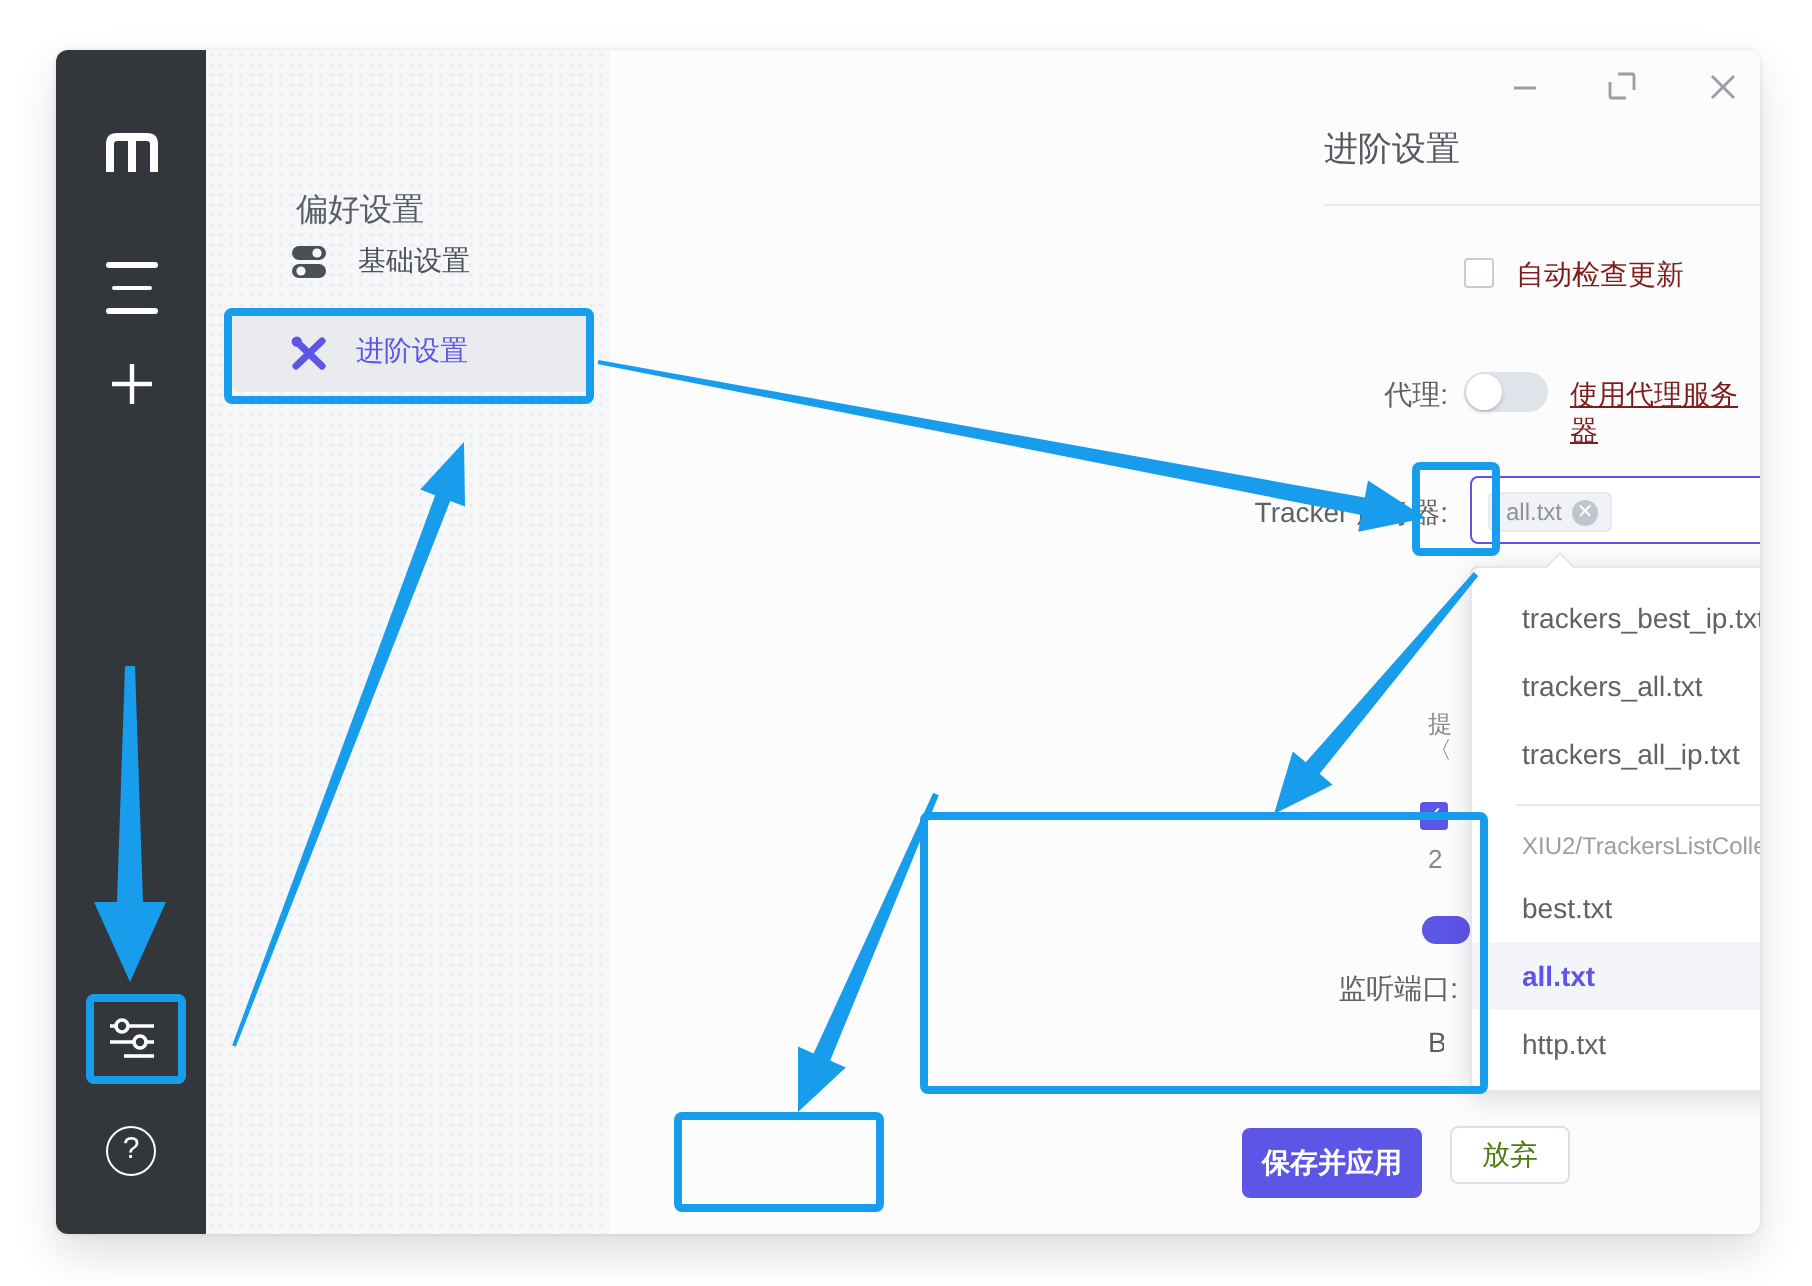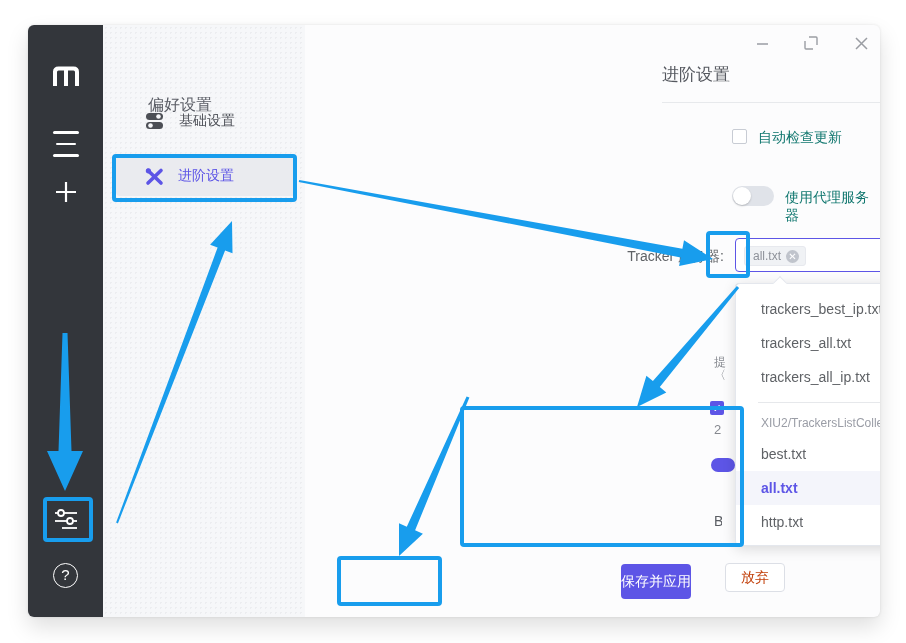--- a/index.html
+++ b/index.html
@@ -22,21 +22,21 @@
     padding-left:29px; font-size:14px; color:#4e5158; border-radius:4px; cursor:pointer; }
   .menu-item.active { background:#eaebef; color:#5d55e6; height:40px; }
 
   
   .main { position:absolute; left:277px; top:0; right:0; bottom:0; }
   .wc { position:absolute; top:5px; width:26px; height:26px; display:flex; align-items:center; justify-content:center; color:#909399; }
   .page-title { position:absolute; left:357px; top:38px; font-size:17px; color:#55585f; }
   .divider { position:absolute; left:357px; top:77px; width:481px; height:1px; background:#e7e9ec; }
 
   .form-label { position:absolute; font-size:14px; color:#5f6266; text-align:right; width:160px; }
-  .plain-text { position:absolute; font-size:14px; color:#0f766e; }
+  .plain-text { position:absolute; font-size:14px; color:#7f1d1d; }
 
   .checkbox { position:absolute; width:15px; height:15px; border:1px solid #c8ccd4; border-radius:2px; background:#fff; }
   .toggle-off { position:absolute; width:42px; height:20px; border-radius:10px; background:#e0e3e9; }
   .toggle-off i { position:absolute; left:1px; top:1px; width:18px; height:18px; border-radius:50%; background:#fff; box-shadow:0 1px 2px rgba(0,0,0,.2); }
 
   .tracker-input { position:absolute; left:430px; top:213px; width:289px; height:34px; background:#fff;
     border:1px solid #5d55e6; border-radius:4px; }
   .tag { position:absolute; left:8px; top:7px; height:20px; background:#f0f2f5; border:1px solid #e7e9ee; border-radius:3px;
     display:flex; align-items:center; gap:5px; padding:0 6px 0 8px; font-size:12px; color:#8d9199; }
   .tag-close { width:13px; height:13px; border-radius:50%; background:#c0c4cc; color:#fff; font-size:10px; line-height:13px; text-align:center; }
@@ -51,24 +51,24 @@
   .dropdown { position:absolute; left:430px; top:258px; width:288px; height:263px; background:#fff; z-index:5;
     border:1px solid #e4e7ed; border-radius:5px; box-shadow:0 3px 14px rgba(0,0,0,.14); padding-top:8px; }
   .notch { position:absolute; left:39px; top:-6px; width:10px; height:10px; background:#fff; transform:rotate(45deg);
     border-left:1px solid #e4e7ed; border-top:1px solid #e4e7ed; }
   .dd-item { height:34px; line-height:34px; padding-left:25px; font-size:14px; color:#5f6266; }
   .dd-item.selected { color:#5d55e6; font-weight:bold; background:#f4f5fb; position:relative; }
   .dd-divider { height:1px; background:#e6e8eb; margin:8px 21px 6px 22px; }
   .dd-group { height:28px; line-height:28px; padding-left:25px; font-size:12px; color:#9a9da6; }
 
   
-  .save-btn { position:absolute; left:316px; top:539px; width:70px; height:35px; background:#5d55e6; border:none;
-    border-radius:4px; color:#fff; font-size:14px; font-weight:normal; font-family:"Liberation Sans", sans-serif; }
+  .save-btn { position:absolute; left:316px; top:539px; width:90px; height:35px; background:#5d55e6; border:none;
+    border-radius:4px; color:#fff; font-size:14px; font-weight:bold; font-family:"Liberation Sans", sans-serif; }
   .discard-btn { position:absolute; left:420px; top:538px; width:60px; height:29px; background:#fff; border:1px solid #dcdfe6;
-    border-radius:4px; color:#c2410c; font-size:14px; font-family:"Liberation Sans", sans-serif; }
+    border-radius:4px; color:#4d7c0f; font-size:14px; font-family:"Liberation Sans", sans-serif; }
 
   
   .ann-box { position:absolute; border:4px solid #189ded; border-radius:4px; z-index:20; }
   #arrows { position:absolute; left:0; top:0; width:906px; height:643px; z-index:30; pointer-events:none; }
 </style>
 </head>
 <body>
 
 <div class="window">
 
@@ -97,21 +97,21 @@
         <line x1="9" y1="21" x2="24" y2="21"></line>
       </svg>
     </div>
     <div class="icon-slot" style="top:538px;">
       <div style="width:25px;height:25px;border:1.6px solid #fff;border-radius:50%;color:#fff;font-size:15px;line-height:22px;text-align:center;">?</div>
     </div>
   </div>
 
   <div class="prefs-side">
     <div class="prefs-title">偏好设置</div>
-    <div class="menu-item" style="top:78px;">
+    <div class="menu-item" style="top:88px;">
       <svg width="20" height="18" viewBox="0 0 20 18">
         <rect x="1" y="1" width="17" height="7" rx="3.5" fill="#4c4f55"></rect>
           <circle cx="13.5" cy="4.5" r="2.3" fill="#f6f7f9"></circle>
         <rect x="1" y="10" width="17" height="7" rx="3.5" fill="#4c4f55"></rect>
           <circle cx="5.5" cy="13.5" r="2.3" fill="#f6f7f9"></circle>
       </svg>
       <span>基础设置</span>
     </div>
     <div class="menu-item active" style="top:131px;">
       <svg width="19" height="19" viewBox="0 0 19 19">
@@ -142,43 +142,45 @@
           <path d="M2 2 L13 13 M13 2 L2 13" stroke="#9a9da3" stroke-width="1.5"></path>
         </svg>
     </div>
 
     <div class="page-title">进阶设置</div>
     <div class="divider"></div>
 
     <div class="checkbox" style="left:427px; top:104px;"></div>
     <div class="plain-text" style="left:453px; top:104px;">自动检查更新</div>
 
+    <div class="form-label" style="left:259px; top:164px;">代理:</div>
     <div class="toggle-off" style="left:427px; top:161px;">
         <i></i>
       </div>
-    <div class="plain-text" style="left:480px; top:164px;">使用代理服务器</div>
+    <div class="plain-text" style="left:480px; top:164px;text-decoration:underline;">使用代理服务器</div>
 
     <div class="form-label" style="left:259px; top:223px;">Tracker 服务器:</div>
     <div class="tracker-input">
       <div class="tag">
         <span>all.txt</span>
         <span class="tag-close">✕</span>
       </div>
 
     </div>
 
     <div class="textarea-bg">
       
     </div>
     <div class="frag" style="left:409px; top:329px; width:18px; font-size:12px; color:#85888f;">提</div>
     <div class="frag" style="left:409px; top:342px; width:18px; font-size:12px; color:#85888f;">〈</div>
 
     <div class="frag-check" style="left:405px; top:376px;">✓</div>
     <div class="frag" style="left:409px; top:397px; width:14px; font-size:13px; color:#85888f;">2</div>
     <div class="frag-toggle" style="left:406px; top:433px;"></div>
+    <div class="form-label" style="left:264px; top:461px; width:160px;">监听端口:</div>
     <div class="frag" style="left:409px; top:488px; width:8px; font-size:14px; color:#5a5d63;">B</div>
 
     <div class="dropdown">
       <div class="notch"></div>
       <div class="dd-item">trackers_best_ip.txt</div>
       <div class="dd-item">trackers_all.txt</div>
       <div class="dd-item">trackers_all_ip.txt</div>
       <div class="dd-divider"></div>
       <div class="dd-group">XIU2/TrackersListCollection</div>
       <div class="dd-item">best.txt</div>

